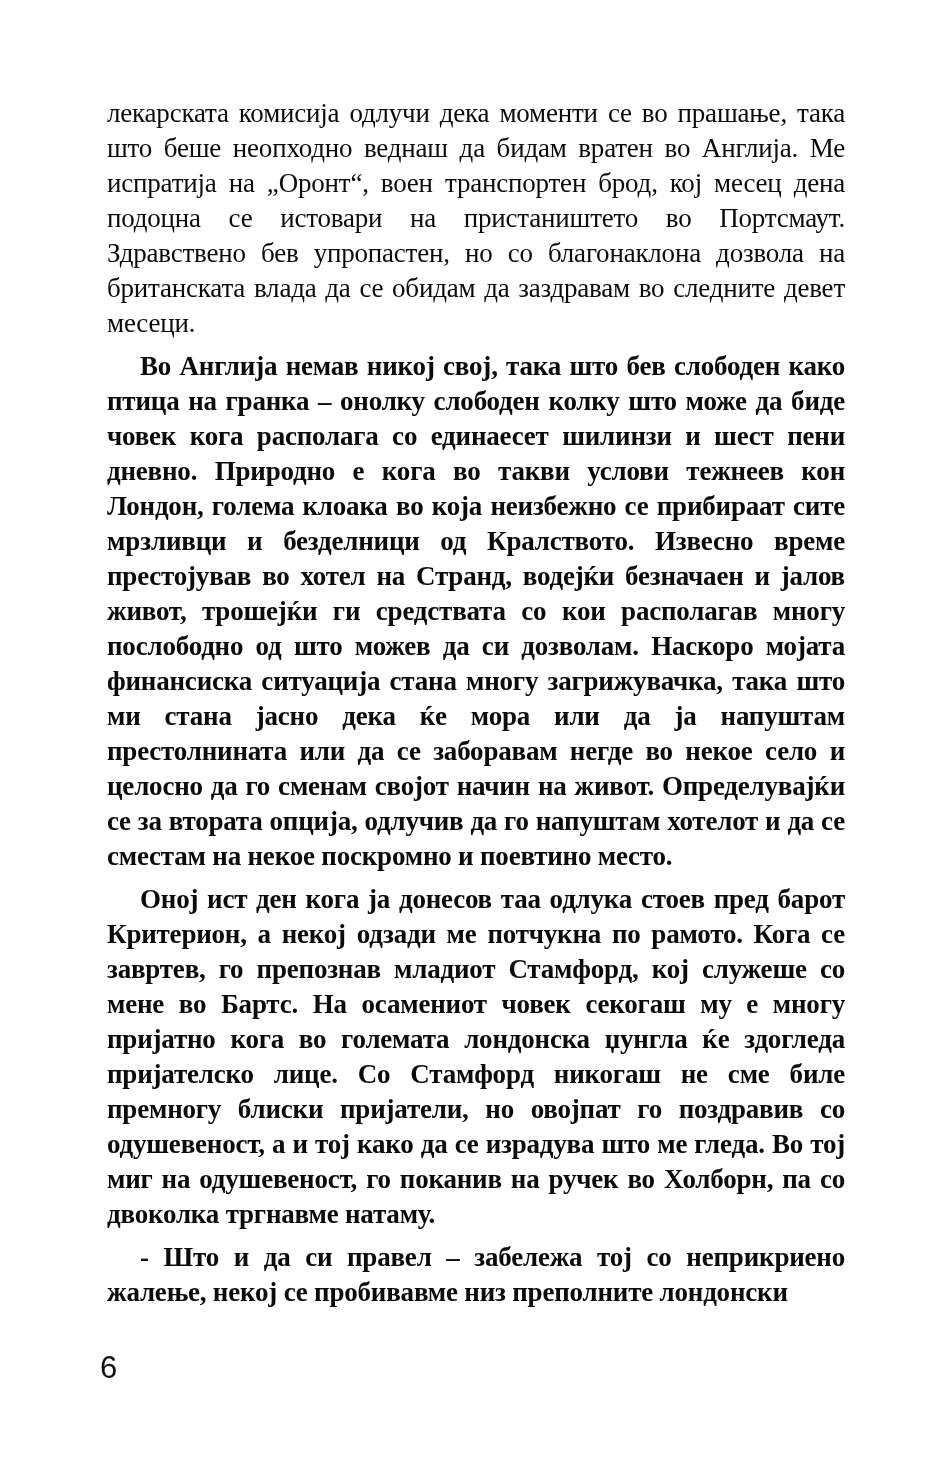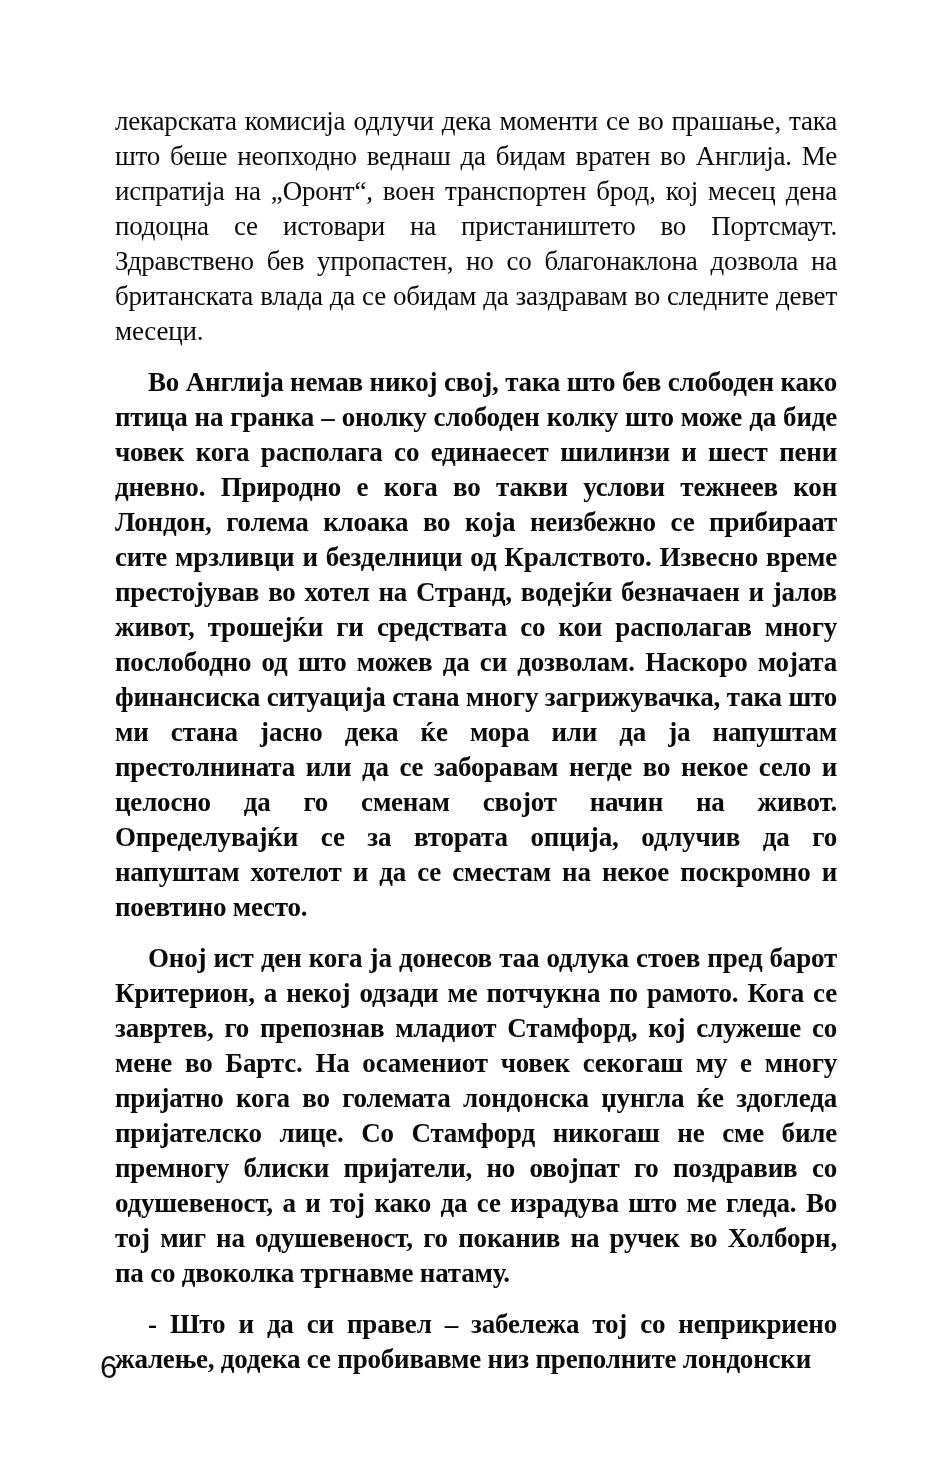--- a/index.html
+++ b/index.html
@@ -24,21 +24,21 @@
     top: 88px;
     width: 754px;
     font-family: "Liberation Serif", "DejaVu Serif", serif;
     font-size: 27px;
     line-height: 35px;
     color: #0b0b0b;
     text-align: justify;
     letter-spacing: -0.2px;
   }
   .text-block p {
-    margin: 16px;
+    margin: 8px;
     padding: 0;
   }
   .text-block p.indent {
     text-indent: 33px;
     font-weight: bold;
   }
   .page-number {
     position: absolute;
     left: 100px;
     top: 1350px;
@@ -48,16 +48,16 @@
   }
 </style>
 </head>
 <body>
 
 <div class="page">
   <div class="text-block">
     <p>лекарската комисија одлучи дека моменти се во прашање, така што беше неопходно веднаш да бидам вратен во Англија. Ме испратија на „Оронт“, воен транспортен брод, кој месец дена подоцна се истовари на пристаништето во Портсмаут. Здравствено бев упропастен, но со благонаклона дозвола на британската влада да се обидам да заздравам во следните девет месеци.</p>
     <p class="indent">Во Англија немав никој свој, така што бев слободен како птица на гранка – онолку слободен колку што може да биде човек кога располага со единаесет шилинзи и шест пени дневно. Природно е кога во такви услови тежнеев кон Лондон, голема клоака во која неизбежно се прибираат сите мрзливци и безделници од Кралството. Извесно време престојував во хотел на Странд, водејќи безначаен и јалов живот, трошејќи ги средствата со кои располагав многу послободно од што можев да си дозволам. Наскоро мојата финансиска ситуација стана многу загрижувачка, така што ми стана јасно дека ќе мора или да ја напуштам престолнината или да се заборавам негде во некое село и целосно да го сменам својот начин на живот. Определувајќи се за втората опција, одлучив да го напуштам хотелот и да се сместам на некое поскромно и поевтино место.</p>
     <p class="indent">Оној ист ден кога ја донесов таа одлука стоев пред барот Критерион, а некој одзади ме потчукна по рамото. Кога се завртев, го препознав младиот Стамфорд, кој служеше со мене во Бартс. На осамениот човек секогаш му е многу пријатно кога во големата лондонска џунгла ќе здогледа пријателско лице. Со Стамфорд никогаш не сме биле премногу блиски пријатели, но овојпат го поздравив со одушевеност, а и тој како да се израдува што ме гледа. Во тој миг на одушевеност, го поканив на ручек во Холборн, па со двоколка тргнавме натаму.</p>
-    <p class="indent">- Што и да си правел – забележа тој со неприкриено жалење, додека се пробивавме низ преполните лондонски</p>
+    <p class="indent">- Што и да си правел – забележа тој со неприкриено жалење, некој се пробивавме низ преполните лондонски</p>
   </div>
   <div class="page-number">6</div>
 </div>
 
 </body></html>

